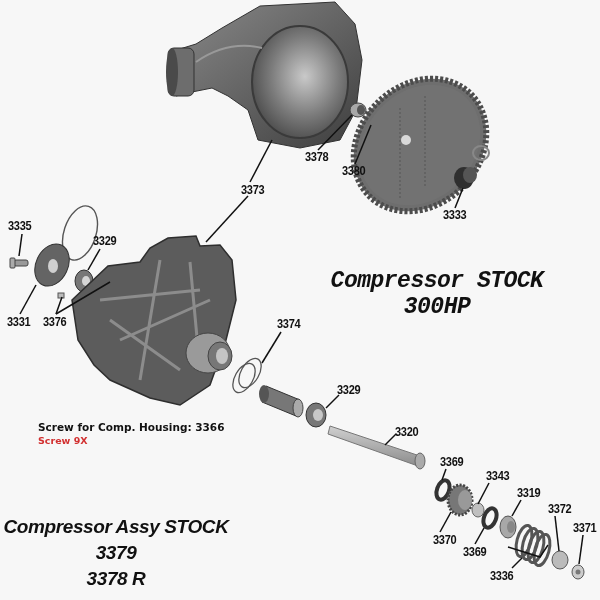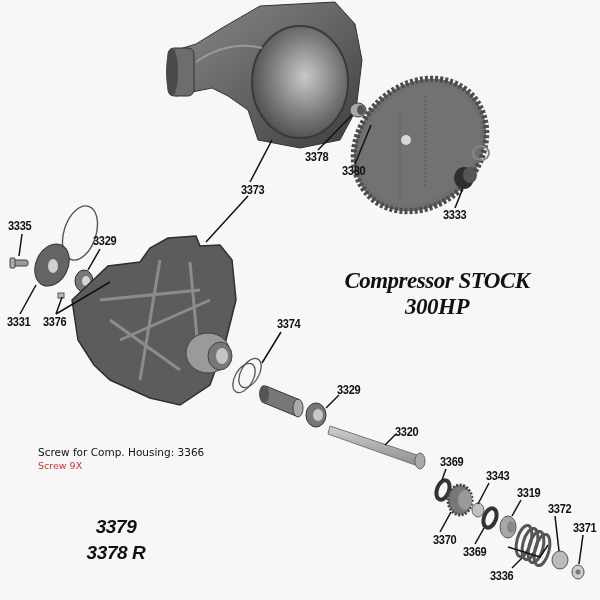--- a/index.html
+++ b/index.html
@@ -17,37 +17,37 @@
       font-size: 12px;
       color: #111;
       letter-spacing: -0.3px;
       transform: scaleX(0.92);
       transform-origin: left top;
       white-space: nowrap;
     }
     .title-right {
       position: absolute; left: 322px; top: 268px; width: 230px;
       text-align: center;
-      font-family: Liberation Serif, serif;
+      font-family: Liberation Mono, monospace;
       font-style: italic; font-weight: bold;
       font-size: 23px; line-height: 26px; color: #111;
       letter-spacing: -0.5px;
     }
     .title-left {
       position: absolute; left: 0px; top: 514px; width: 232px;
       text-align: center;
       font-family: "Liberation Sans", sans-serif;
       font-style: italic; font-weight: bold;
       font-size: 19px; line-height: 26px; color: #111;
       letter-spacing: -0.4px;
     }
     .note {
-      position: absolute; left: 38px; top: 446px;
+      position: absolute; left: 38px; top: 421px;
       font-family: "DejaVu Sans", sans-serif;
-      font-size: 10.5px; font-weight: normal; line-height: 13px; color: #111;
+      font-size: 10.5px; font-weight: bold; line-height: 13px; color: #111;
     }
     .note .order { color: #d23030; font-size: 9.5px; }
   </style>
 </head>
 <body>
 
 <svg id="stage" viewBox="0 0 600 600" xmlns="http://www.w3.org/2000/svg">
   <defs>
     <radialGradient id="bowl" cx="55%" cy="45%" r="60%">
       <stop offset="0%" stop-color="#c9c9c9"></stop>
@@ -233,15 +233,16 @@
   <div>Compressor STOCK</div>
   <div>300HP</div>
 </div>
 
 <div class="note">
   <div>Screw for Comp. Housing: 3366</div>
   <div class="order">Screw 9X</div>
 </div>
 
 <div class="title-left">
+  <div>Compressor Assy STOCK</div>
   <div>3379</div>
   <div>3378 R</div>
 </div>
 
 </body></html>

